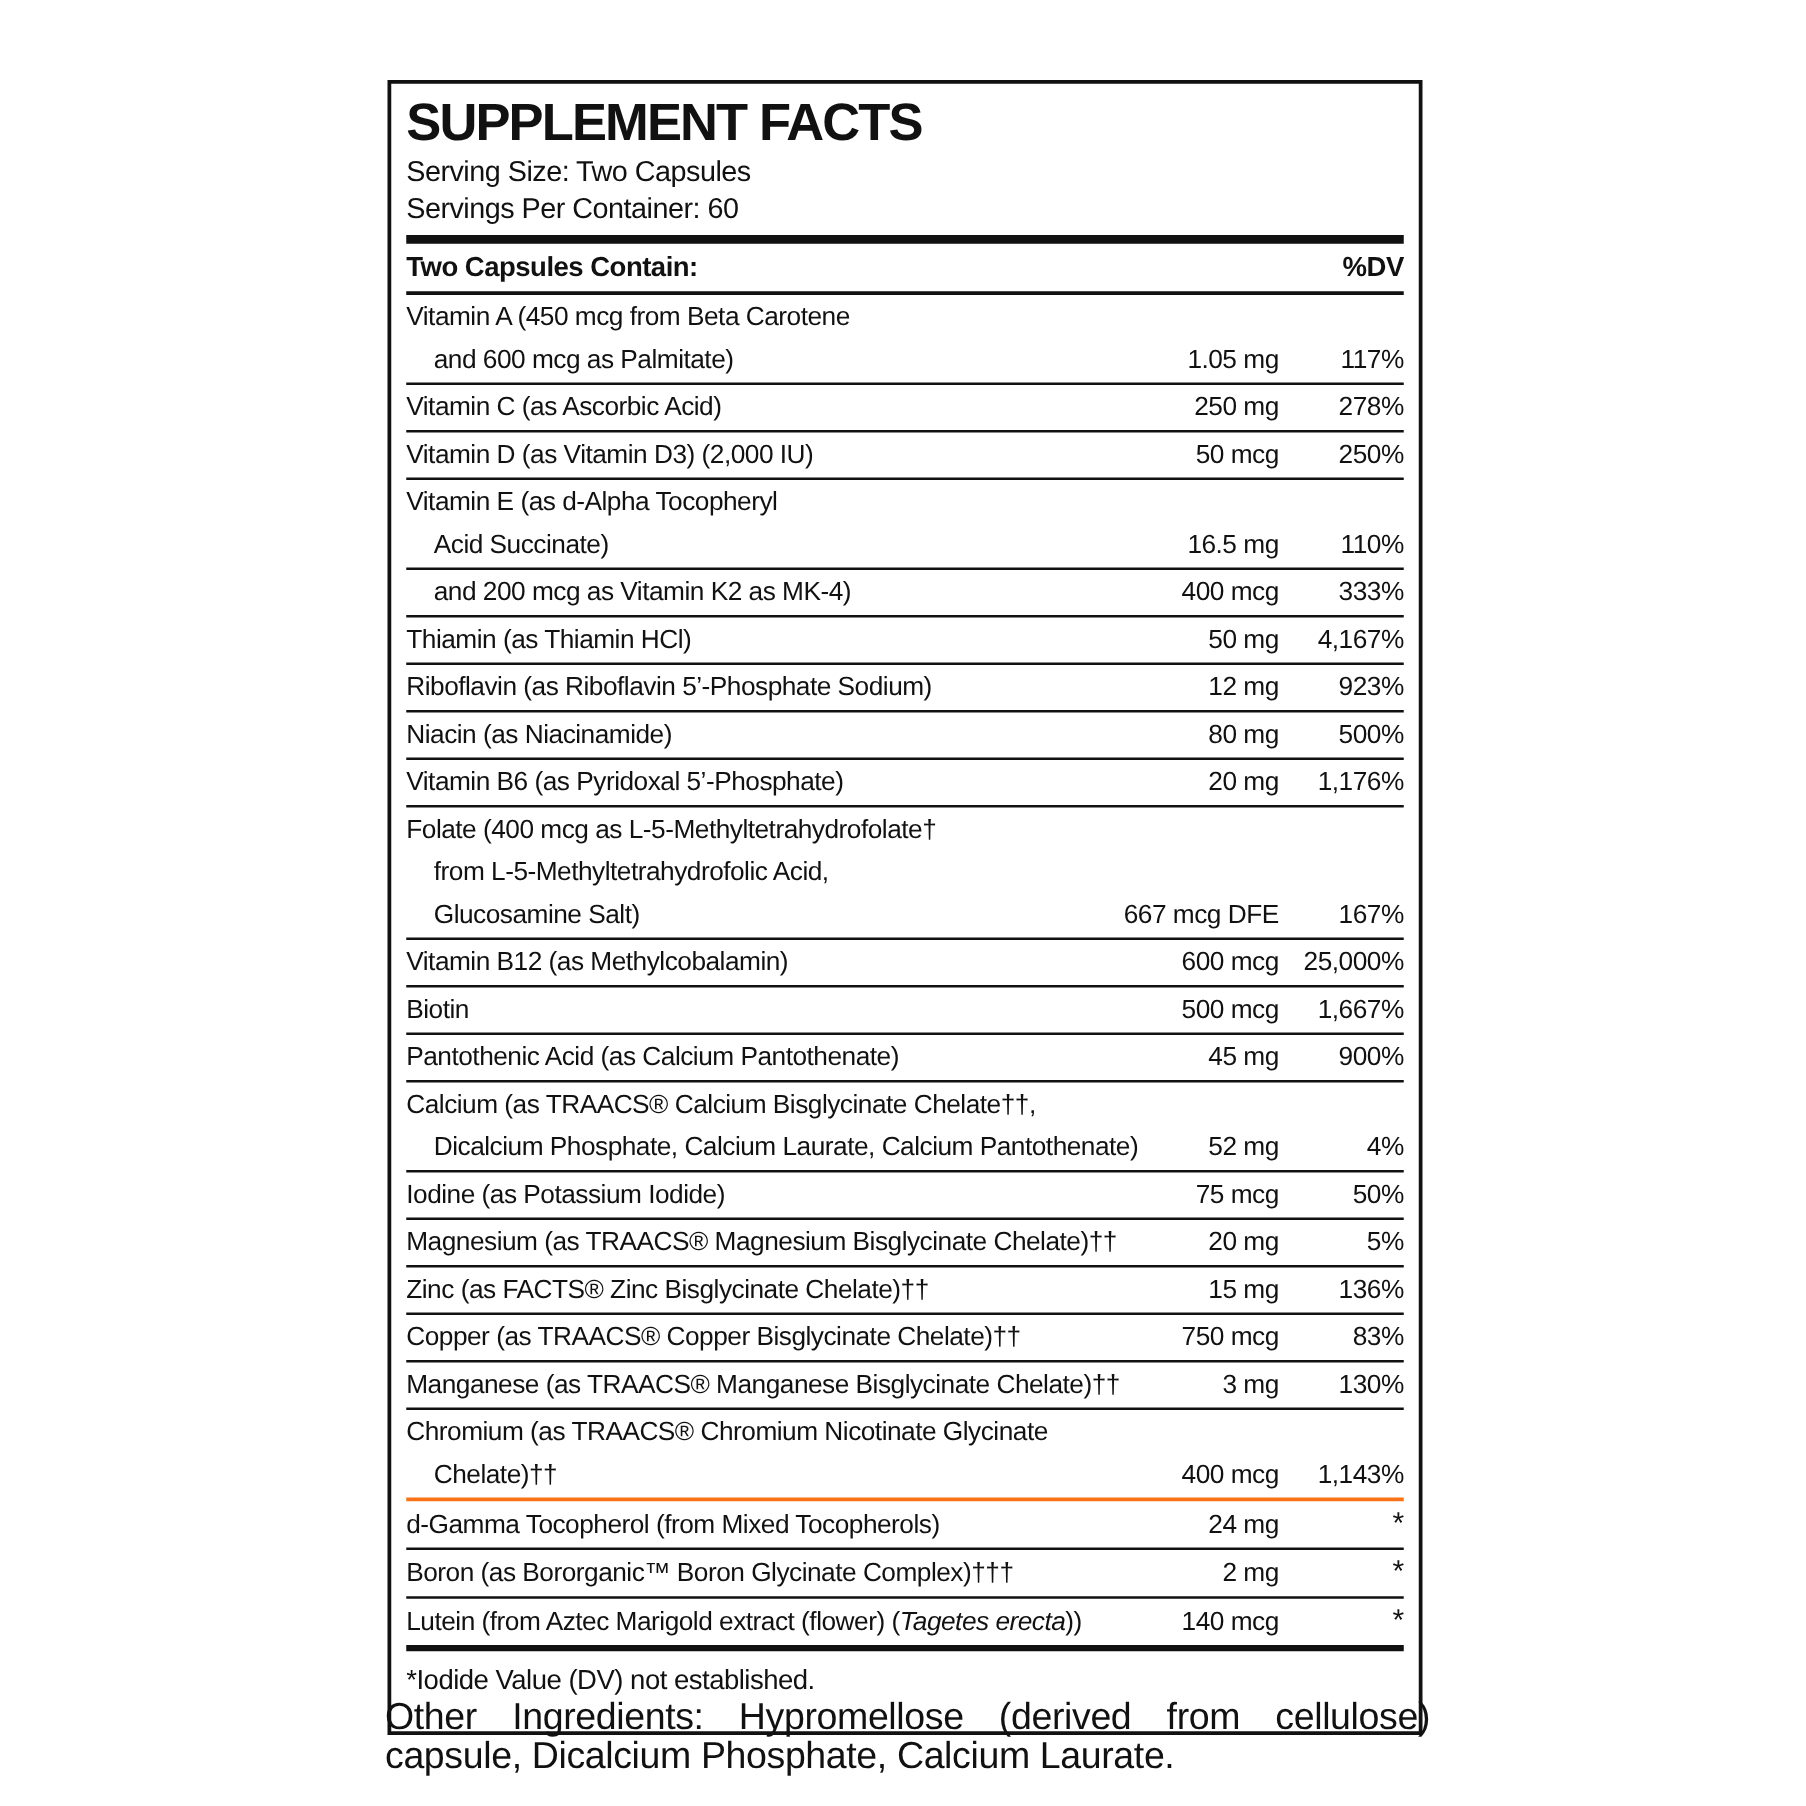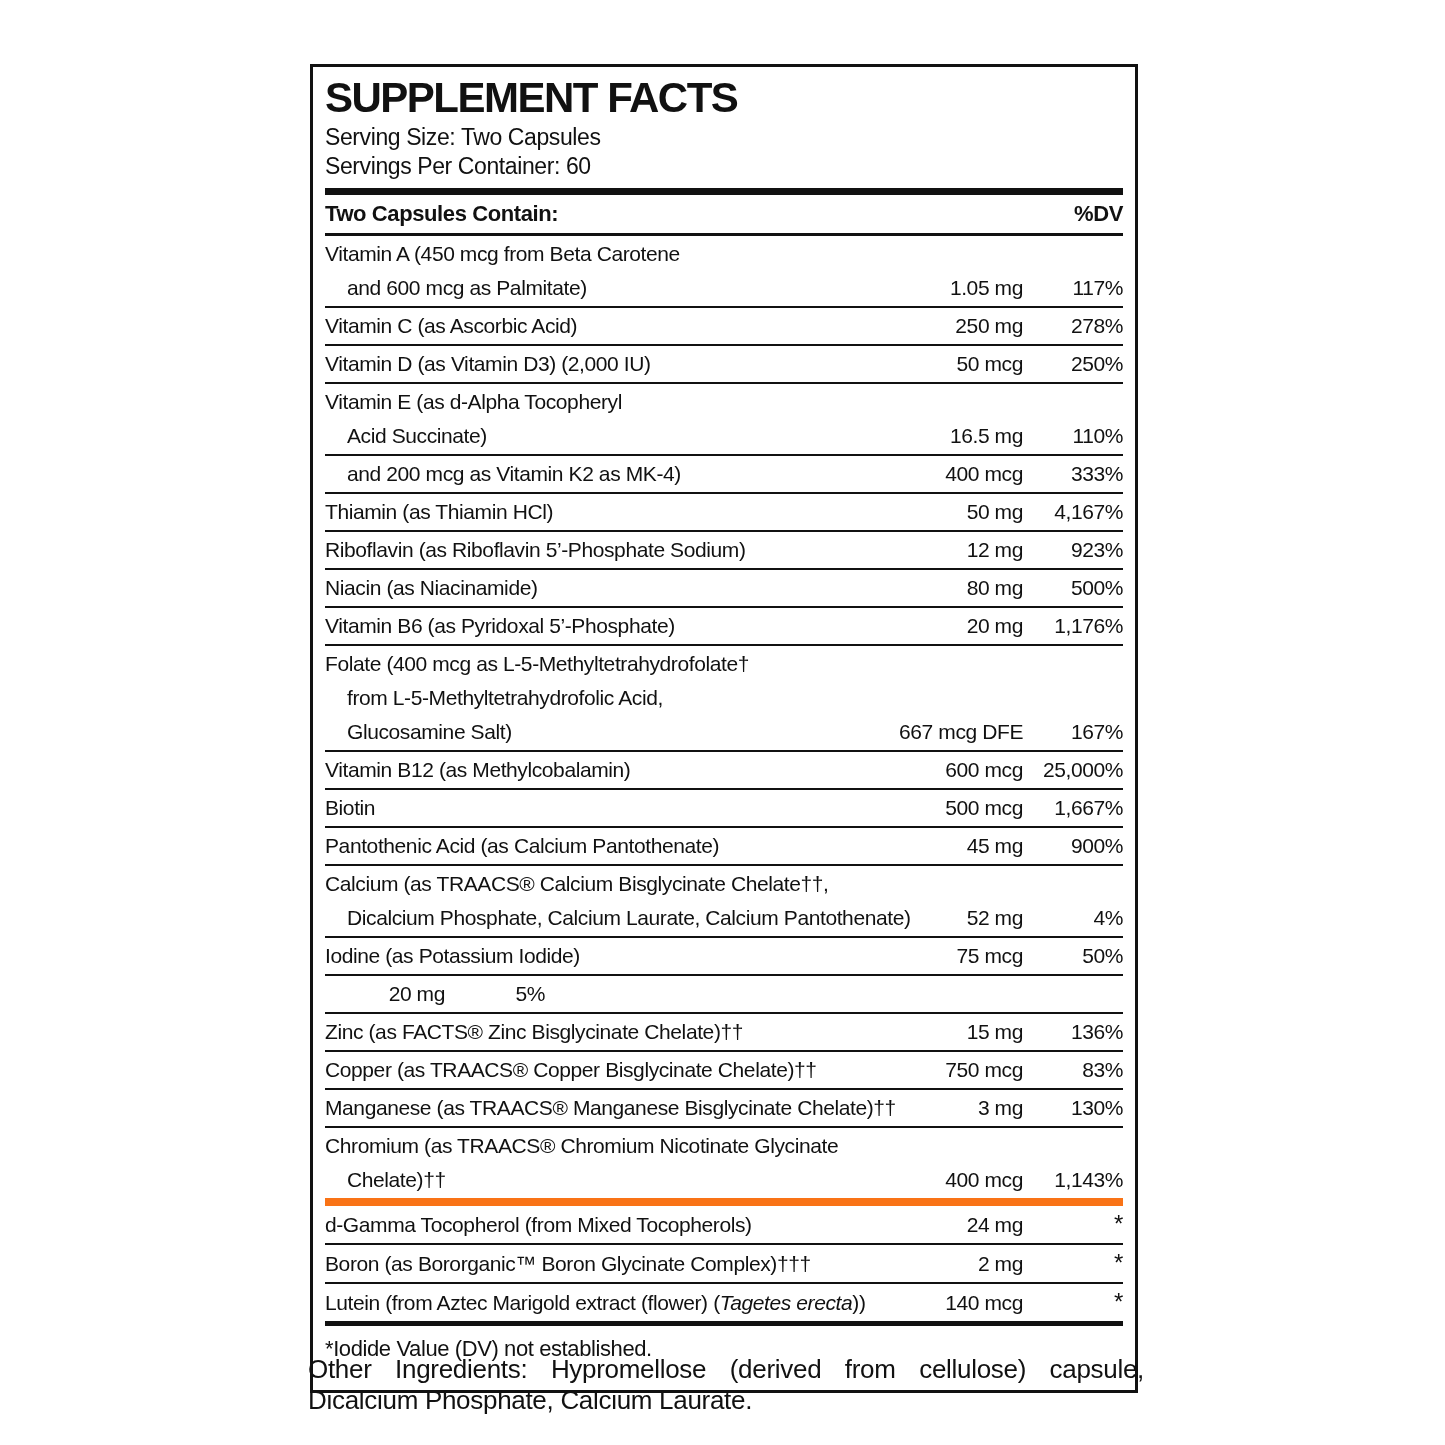--- a/index.html
+++ b/index.html
@@ -20,35 +20,35 @@
   .serve-line{font-size:23px;letter-spacing:-0.4px;line-height:29px;}
   .bigbar{height:7px;background:#111;margin-top:7px;}
   .contain-row{
     display:flex;justify-content:space-between;align-items:baseline;
     font-weight:bold;font-size:22px;letter-spacing:-0.4px;
     line-height:38px;border-bottom:3px solid #111;gap:12px;
   }
   .rows{}
   .row{border-top:2px solid #111;padding:1px 0;}
   .row:first-child{border-top:none;}
-  .row.thick{border-top:8px solid #f97316;}
+  .row.thick{border-top:3px solid #f97316;}
   .line{display:flex;align-items:baseline;line-height:34px;
     font-size:21px;letter-spacing:-0.4px;white-space:nowrap;}
   .nm{flex:1 1 auto;min-width:0;}
   .line.cont .nm{padding-left:22px;}
   .amt{flex:0 0 120px;text-align:right;}
   .dv{flex:0 0 100px;text-align:right;}
   .dv.star{font-size:24px;}
   .footnote{
     border-top:5px solid #111;font-size:22px;letter-spacing:-0.4px;
     line-height:30px;padding:8px 0 10px 0;
   }
   .other{
     position:absolute;left:308px;top:1328px;width:836px;
-    font-size:26px;letter-spacing:-0.3px;line-height:31px;
+    font-size:30px;letter-spacing:-0.3px;line-height:31px;
     text-align:justify;
   }
   .ital{font-style:italic;}
 </style>
 </head>
 <body>
 
 <div class="panel">
   <div class="title">SUPPLEMENT FACTS</div>
   <div class="serve-line">Serving Size: Two Capsules</div>
@@ -174,20 +174,21 @@
       </div>
       <div class="row">
         <div class="line">
           <span class="nm">Iodine (as Potassium Iodide)</span>
           <span class="amt">75 mcg</span>
           <span class="dv">50%</span>
         </div>
       </div>
       <div class="row">
         <div class="line">
+          <span class="nm">Magnesium (as TRAACS® Magnesium Bisglycinate Chelate)††</span>
           <span class="amt">20 mg</span>
           <span class="dv">5%</span>
         </div>
       </div>
       <div class="row">
         <div class="line">
           <span class="nm">Zinc (as FACTS® Zinc Bisglycinate Chelate)††</span>
           <span class="amt">15 mg</span>
           <span class="dv">136%</span>
         </div>

